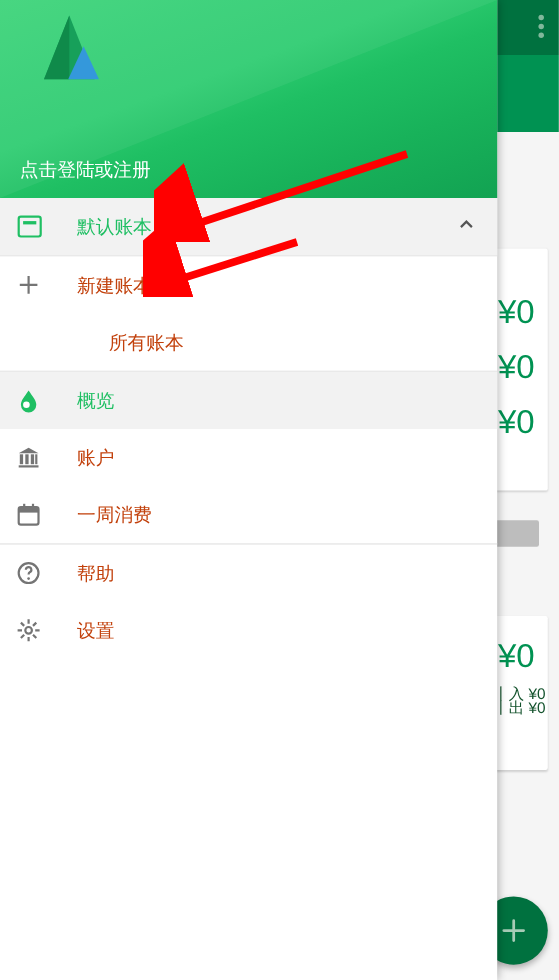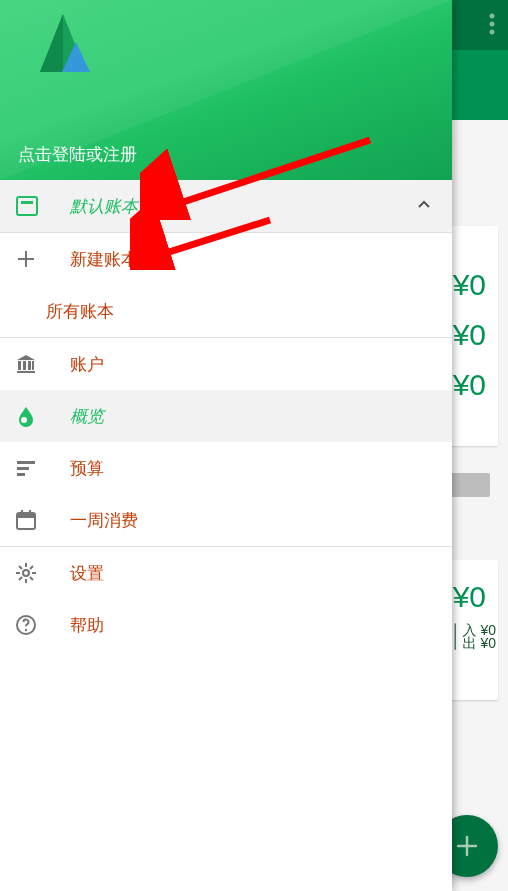--- a/index.html
+++ b/index.html
@@ -124,24 +124,23 @@
   .menu-row .label {
     font-size: 17px;
     color: #c2410c;
     margin-left: 14px;
   }
   .menu-row.selected {
     background: #f2f2f2;
   }
   .menu-row.selected .label {
     color: #1fbf63;
-    font-style: italic;
   }
   .menu-row.indent .label {
-    margin-left: 32px;
+    margin-left: 85px;
   }
   .expand-arrow {
     position: absolute;
     right: 20px; top: 50%;
     transform: translateY(-50%);
   }
   .divider {
     height: 1px;
     background: #e0e0e0;
   }
@@ -226,90 +225,80 @@
     </span>
     <span class="label">新建账本</span>
   </div>
 
   <div class="menu-row indent">
     <span class="label">所有账本</span>
   </div>
 
   <div class="divider"></div>
 
+  <div class="menu-row selected">
+    <span class="icon-slot">
+      <svg width="24" height="24" class="icon-svg">
+          <path d="M12 3 C16 9 19 12 19 16 a7 7 0 0 1 -14 0 C5 12 8 9 12 3 Z" fill="#1fbf63"></path>
+          <circle cx="10" cy="16" r="3" fill="#fff"></circle>
+        </svg>
+    </span>
+    <span class="label">概览</span>
+  </div>
+
   <div class="menu-row">
     <span class="icon-slot">
       <svg width="24" height="24" class="icon-svg">
           <path d="M3 8 L12 3 L21 8 Z" fill="#757575"></path>
           <rect x="4" y="9" width="3" height="9" fill="#757575"></rect>
           <rect x="9" y="9" width="3" height="9" fill="#757575"></rect>
           <rect x="14" y="9" width="3" height="9" fill="#757575"></rect>
           <rect x="18" y="9" width="2" height="9" fill="#757575"></rect>
           <rect x="3" y="19" width="18" height="2" fill="#757575"></rect>
         </svg>
     </span>
     <span class="label">账户</span>
   </div>
 
-  <div class="menu-row selected">
-    <span class="icon-slot">
-      <svg width="24" height="24" class="icon-svg">
-          <path d="M12 3 C16 9 19 12 19 16 a7 7 0 0 1 -14 0 C5 12 8 9 12 3 Z" fill="#1fbf63"></path>
-          <circle cx="10" cy="16" r="3" fill="#fff"></circle>
-        </svg>
-    </span>
-    <span class="label">概览</span>
-  </div>
-
-
-  <div class="menu-row">
-    <span class="icon-slot">
-      <svg width="24" height="24" class="icon-svg">
-          <rect x="3" y="5" width="18" height="3" fill="#757575"></rect>
-          <rect x="3" y="11" width="12" height="3" fill="#757575"></rect>
-          <rect x="3" y="17" width="8" height="3" fill="#757575"></rect>
-        </svg>
-    </span>
-    <span class="label">预算</span>
-  </div>
+
 
 
   <div class="menu-row">
     <span class="icon-slot">
       <svg width="24" height="24" class="icon-svg">
           <rect x="3" y="5" width="18" height="16" rx="2" fill="none" stroke="#757575" stroke-width="2"></rect>
           <rect x="3" y="5" width="18" height="5" fill="#757575"></rect>
           <rect x="7" y="2" width="2" height="5" fill="#757575"></rect>
           <rect x="15" y="2" width="2" height="5" fill="#757575"></rect>
         </svg>
     </span>
     <span class="label">一周消费</span>
   </div>
 
   <div class="divider"></div>
 
   <div class="menu-row">
     <span class="icon-slot">
       <svg width="24" height="24" class="icon-svg">
-          <circle cx="12" cy="12" r="3" fill="none" stroke="#757575" stroke-width="2"></circle>
-          <path d="M12 2v4M12 18v4M2 12h4M18 12h4M5 5l3 3M16 16l3 3M19 5l-3 3M8 16l-3 3" stroke="#757575" stroke-width="2"></path>
-        </svg>
-    </span>
-    <span class="label">设置</span>
-  </div>
-
-  <div class="menu-row">
-    <span class="icon-slot">
-      <svg width="24" height="24" class="icon-svg">
           <circle cx="12" cy="12" r="9" fill="none" stroke="#757575" stroke-width="2"></circle>
           <path d="M9.5 9 a2.5 2.5 0 1 1 3.5 2.3 c-1 .5 -1 1.2 -1 2" fill="none" stroke="#757575" stroke-width="2"></path>
           <circle cx="12" cy="17" r="1.2" fill="#757575"></circle>
         </svg>
     </span>
     <span class="label">帮助</span>
+  </div>
+
+  <div class="menu-row">
+    <span class="icon-slot">
+      <svg width="24" height="24" class="icon-svg">
+          <circle cx="12" cy="12" r="3" fill="none" stroke="#757575" stroke-width="2"></circle>
+          <path d="M12 2v4M12 18v4M2 12h4M18 12h4M5 5l3 3M16 16l3 3M19 5l-3 3M8 16l-3 3" stroke="#757575" stroke-width="2"></path>
+        </svg>
+    </span>
+    <span class="label">设置</span>
   </div>
 
 
 </div>
 
 <svg class="arrow" style="left:140px;top:130px" width="240" height="90">
   <defs>
       <marker id="ah1" markerWidth="18" markerHeight="16" refX="3" refY="8" orient="auto">
         <path d="M0 0 L18 8 L0 16 Z" fill="#ff0000"></path>
       </marker>

